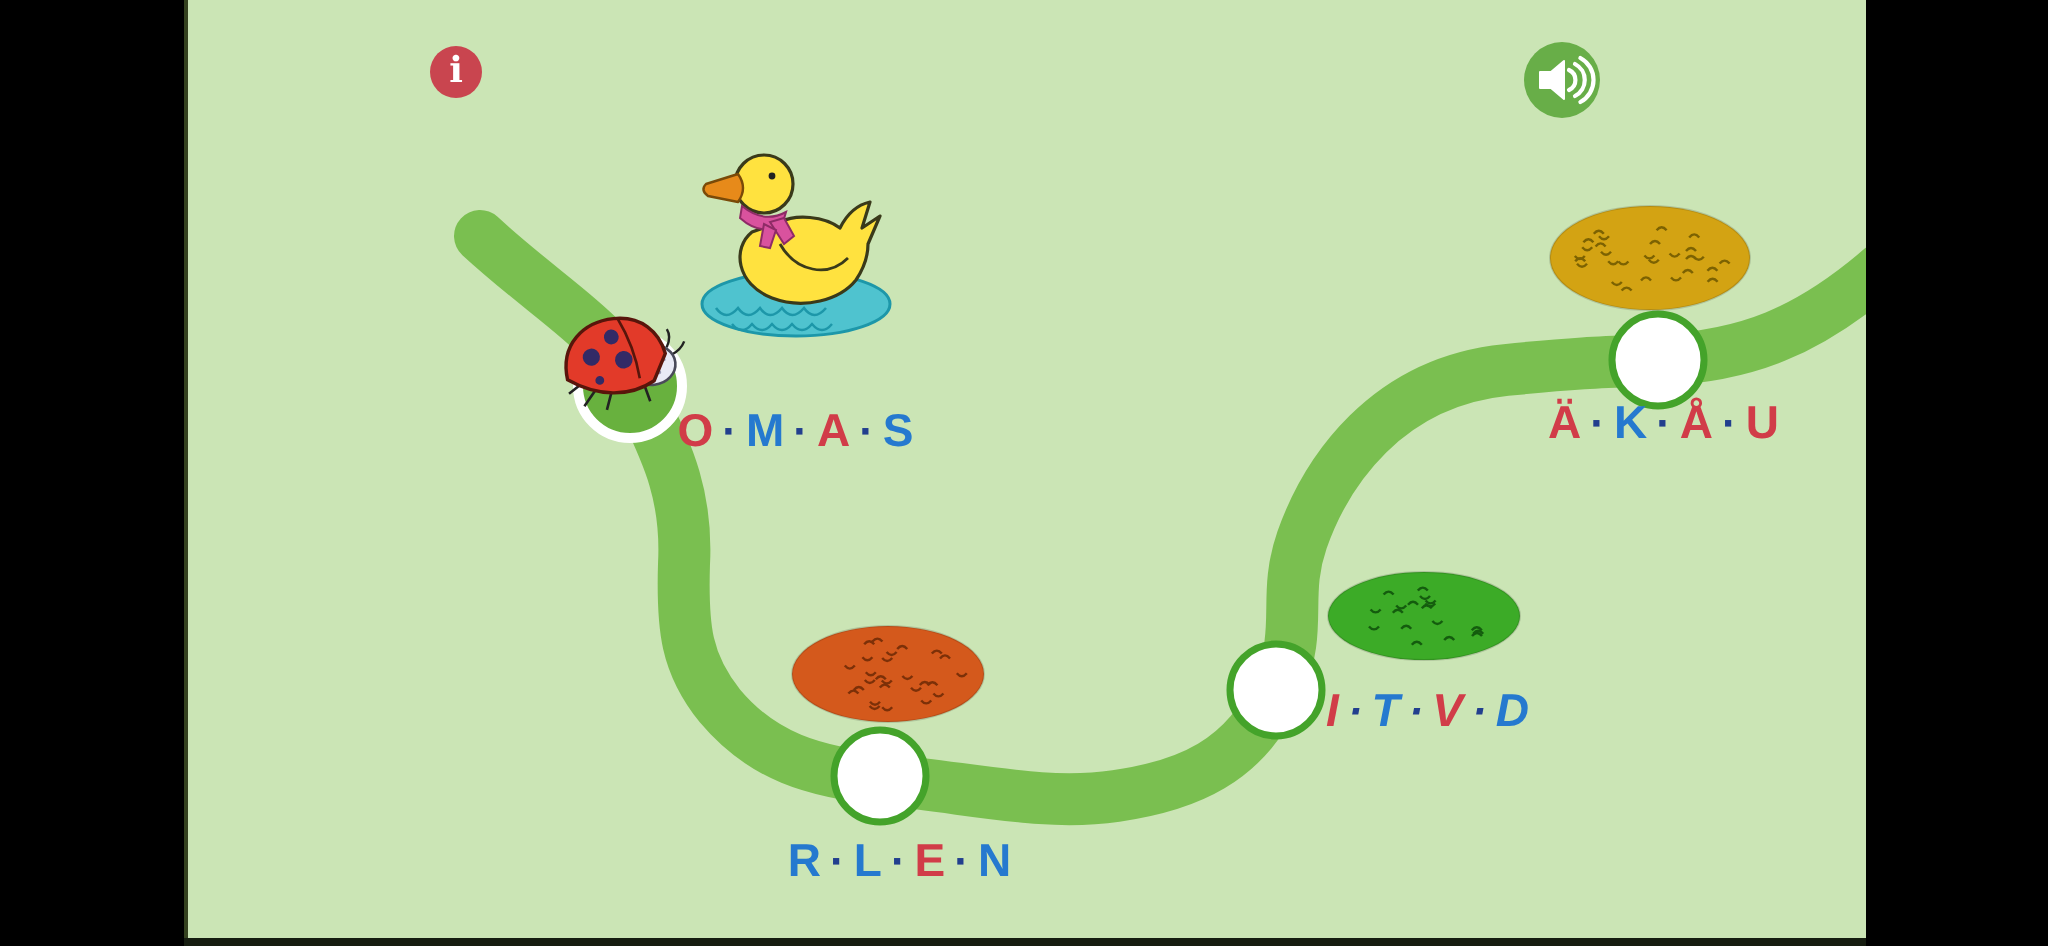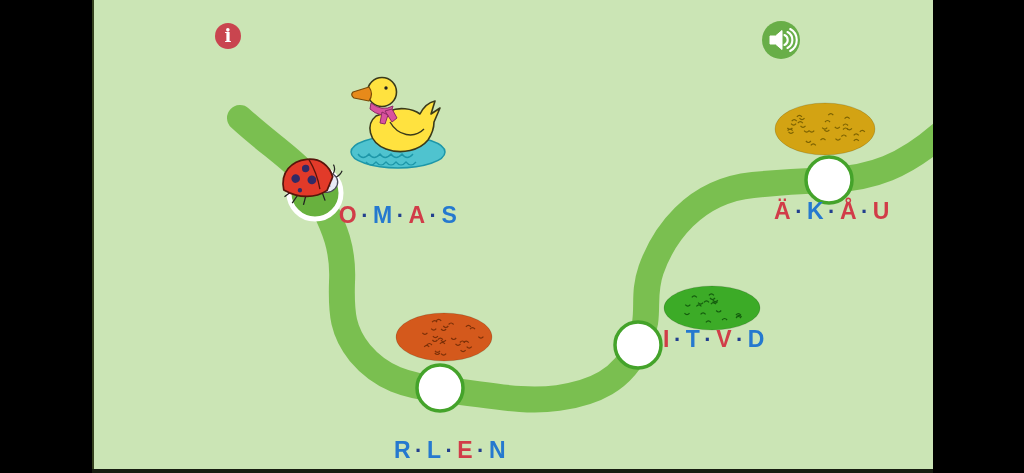--- a/index.html
+++ b/index.html
@@ -28,22 +28,22 @@
     font-size:18px;line-height:1;
   }
   .sound-btn{left:670px;top:21px;width:38px;height:38px;}
   .word-label{
     position:absolute;transform:translateX(-50%);
     font-size:23px;font-weight:bold;line-height:26px;white-space:nowrap;
     letter-spacing:0.5px;
   }
   .word-label .dot{margin:0 4px;font-size:22px;}
   .w-omas{left:306px;top:164px;margin-top:38px;}
-  .w-rlen{left:358px;top:437px;}
-  .w-itvd{left:622px;top:326px;}
+  .w-rlen{left:358px;top:417px;}
+  .w-itvd{left:622px;top:342px;font-style:italic;}
   .w-akau{left:740px;top:198px;}
 </style>
 </head>
 <body>
 
 <div class="stage">
 
   <svg class="board-svg" viewBox="0 0 841 473">
 
     <path d="M 148 118

